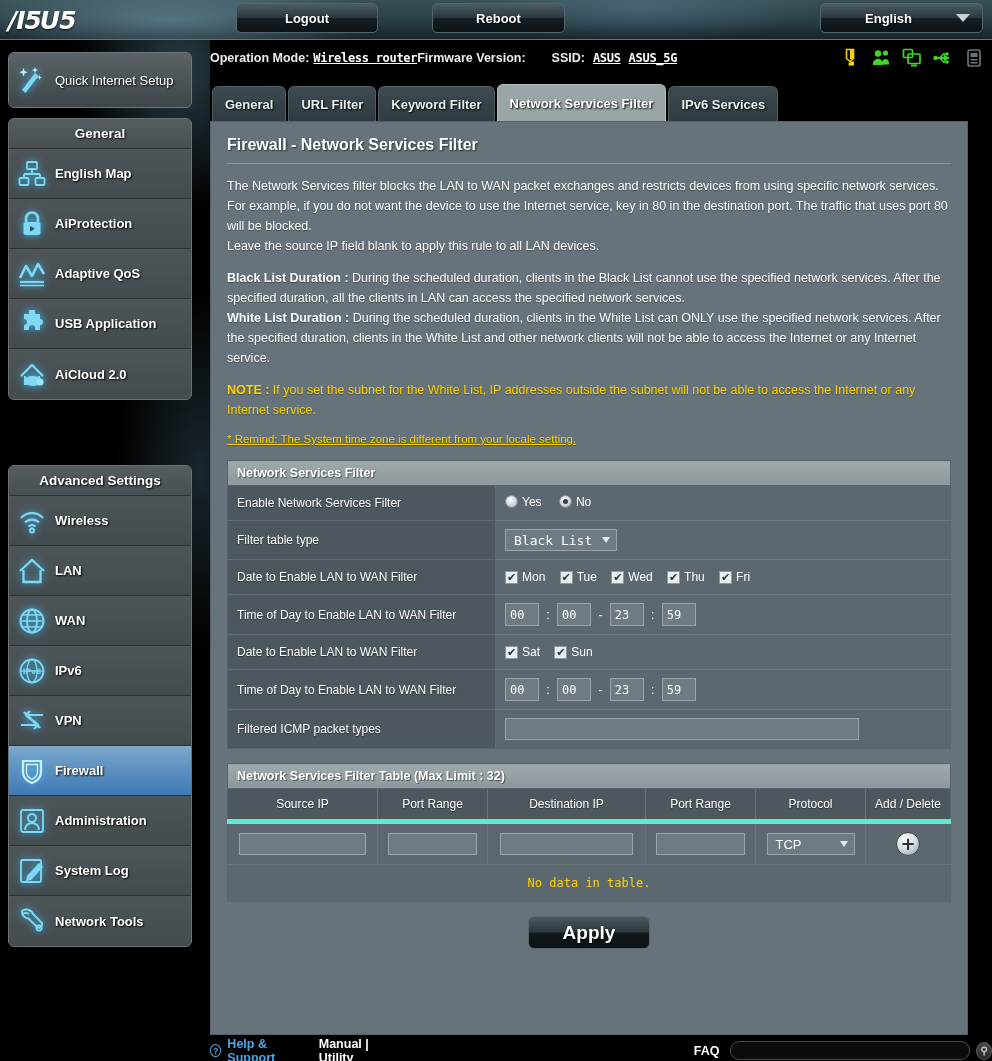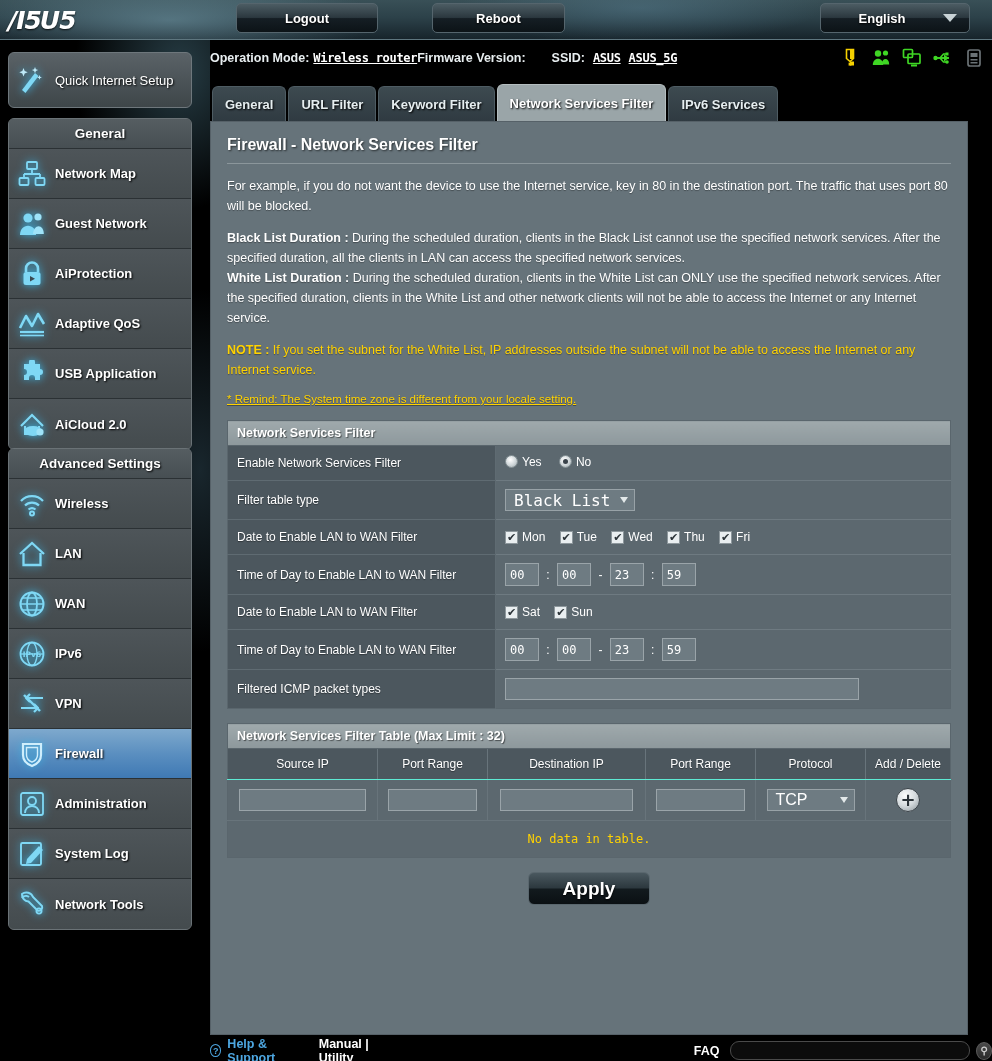--- a/index.html
+++ b/index.html
@@ -33,21 +33,21 @@
     position: absolute; top: 3px; height: 30px;
     background: linear-gradient(180deg,#4c5c63 0%,#2b383f 48%,#151e24 52%,#0c1317 100%);
     border: 1px solid #55656d; border-radius: 5px;
     color: #fff; font-weight: bold; font-size: 13px;
     display: flex; align-items: center; justify-content: center;
     text-shadow: 0 1px 2px #000; cursor: pointer;
   }
   #btn-logout { left: 236px; width: 142px; }
   #btn-reboot { left: 388px; width: 133px; margin-left: 44px; }
   #btn-lang {
-    left: 820px; width: 150px;
+    left: 820px; width: 163px;
     justify-content: space-between; padding: 0 12px 0 0;
   }
   #btn-lang .lang-text { flex:1; text-align:center; }
   .caret-white {
     width:0; height:0; border-left:7px solid transparent;
     border-right:7px solid transparent; border-top:8px solid #c9d3d6;
   }
 
   
   #infobar {
@@ -207,21 +207,21 @@
   .radio.sel::after {
     content:''; position:absolute; left:3px; top:3px;
     width:5px; height:5px; border-radius:50%; background:#39424a;
   }
   .radio-lbl { margin-left: 4px; font-size: 12px; color: #fff; }
 
   .sel-box {
     display: inline-flex; align-items: center; justify-content: space-between;
     height: 22px; padding: 0 6px 0 8px;
     background: #6e7b82; border: 1px solid #98a2a7;
-    font-family: "DejaVu Sans Mono", monospace; font-size: 16px; color: #fff;
+    font-family: "DejaVu Sans Mono", monospace; font-size: 13px; color: #fff;
     cursor: pointer; gap: 10px;
   }
   .caret-sm {
     width:0;height:0;border-left:4px solid transparent;
     border-right:4px solid transparent;border-top:6px solid #e3e9ea;
   }
 
   .cb-wrap { display: inline-flex; align-items: center; margin-right: 11px; }
   .cb {
     width: 13px; height: 13px; background: #e9eef0; border: 1px solid #8d979c;
@@ -254,21 +254,21 @@
   }
   .dtable .sect-head td {
     background: linear-gradient(180deg,#9fa9ac 0%,#8d989c 100%);
     color: #fff; font-size: 12.5px; font-weight: bold;
     padding: 5px 9px; text-shadow: 1px 1px 1px rgba(0,0,0,.5);
     border-bottom: 1px solid #5a666d;
   }
   .dtable th {
     background: #4c575e; color: #fff; font-size: 12px; font-weight: normal;
     padding: 8px 4px; border-right: 1px solid #68747b;
-    border-bottom: 1px solid #5eead4;
+    border-bottom: 5px solid #5eead4;
     text-shadow: 0 1px 1px rgba(0,0,0,.4);
   }
   .dtable th:last-child { border-right: none; }
   .dtable td.cell {
     background: #5c686f; padding: 8px 6px; text-align: center;
     border-right: 1px solid #68747b; border-bottom: 1px solid #68747b;
   }
   .dtable td.cell:last-child { border-right: none; }
   .cell-input {
     background: #6e7b82; border: 1px solid #9aa4a9; color:#fff;
@@ -418,34 +418,23 @@
 
     <div class="navitem">
       <span class="ico">
           <svg width="28" height="28" viewBox="0 0 28 28">
             <rect x="9" y="2" width="10" height="7" rx="1" fill="none" stroke="#7fd8f5" stroke-width="1.8"></rect>
             <path d="M14 9 v5 M6 14 h16 M6 14 v4 M22 14 v4" stroke="#7fd8f5" stroke-width="1.8" fill="none"></path>
             <rect x="1.5" y="18" width="9" height="7" rx="1" fill="none" stroke="#7fd8f5" stroke-width="1.8"></rect>
             <rect x="17.5" y="18" width="9" height="7" rx="1" fill="none" stroke="#7fd8f5" stroke-width="1.8"></rect>
           </svg>
         </span>
-      <span class="lbl">Network Map</span>
-    </div>
-
-    <div class="navitem">
-      <span class="ico">
-          <svg width="28" height="28" viewBox="0 0 28 28">
-            <circle cx="10" cy="8" r="4.6" fill="#7fd8f5"></circle>
-            <path d="M2 25 c0-5.6 3.5-9.2 8-9.2 s8 3.6 8 9.2 z" fill="#7fd8f5"></path>
-            <circle cx="20" cy="7" r="3.6" fill="#9fe3f8"></circle>
-            <path d="M15 24 c.4-5 2.8-7.8 5.6-7.8 s5.2 2.8 5.2 7.8 z" fill="#9fe3f8"></path>
-          </svg>
-        </span>
-      <span class="lbl">Guest Network</span>
-    </div>
+      <span class="lbl">English Map</span>
+    </div>
+
 
     <div class="navitem">
       <span class="ico">
           <svg width="28" height="28" viewBox="0 0 28 28">
             <path d="M8 12 v-3.5 a6 6 0 0 1 12 0 V12" fill="none" stroke="#7fd8f5" stroke-width="2.6"></path>
             <rect x="5.5" y="12" width="17" height="13" rx="2.5" fill="#7fd8f5"></rect>
             <path d="M12 16 l5 2.8 l-5 2.8 z" fill="#3a4a52"></path>
           </svg>
         </span>
       <span class="lbl">AiProtection</span>
@@ -477,21 +466,21 @@
             <path d="M3 16 L14 5 L25 16" fill="none" stroke="#7fd8f5" stroke-width="2.2"></path>
             <path d="M7 16 v8 h14 v-8" fill="none" stroke="#7fd8f5" stroke-width="2"></path>
             <ellipse cx="15" cy="21" rx="9" ry="5" fill="#7fd8f5"></ellipse>
             <circle cx="22" cy="22" r="3.6" fill="#9fe3f8"></circle>
           </svg>
         </span>
       <span class="lbl">AiCloud 2.0</span>
     </div>
   </div>
 
-  <div class="navgroup" style="top:408px">
+  <div class="navgroup" style="top:425px">
     <div class="navhead">Advanced Settings</div>
 
     <div class="navitem">
       <span class="ico">
           <svg width="28" height="28" viewBox="0 0 28 28">
             <path d="M3 11 a15 15 0 0 1 22 0" fill="none" stroke="#7fd8f5" stroke-width="2.2"></path>
             <path d="M7 15.5 a10 10 0 0 1 14 0" fill="none" stroke="#7fd8f5" stroke-width="2.2"></path>
             <path d="M10.5 19.5 a5.5 5.5 0 0 1 7 0" fill="none" stroke="#7fd8f5" stroke-width="2.2"></path>
             <circle cx="14" cy="23.5" r="2" fill="none" stroke="#7fd8f5" stroke-width="2"></circle>
           </svg>
@@ -594,21 +583,23 @@
   <div class="tab">Keyword Filter</div>
   <div class="tab active">Network Services Filter</div>
   <div class="tab">IPv6 Services</div>
 </div>
 
 <div id="content">
 
   <div id="page-title">Firewall - Network Services Filter</div>
 
   <div class="desc">
+    <div>The Network Services filter blocks the LAN to WAN packet exchanges and restricts devices from using specific network services.</div>
     <div>For example, if you do not want the device to use the Internet service, key in 80 in the destination port. The traffic that uses port 80 will be blocked.</div>
+    <div>Leave the source IP field blank to apply this rule to all LAN devices.</div>
     <div style="height:12px"></div>
     <div>
       <b>Black List Duration :</b><span> During the scheduled duration, clients in the Black List cannot use the specified network services. After the specified duration, all the clients in LAN can access the specified network services.</span>
     </div>
     <div>
       <b>White List Duration :</b><span> During the scheduled duration, clients in the White List can ONLY use the specified network services. After the specified duration, clients in the White List and other network clients will not be able to access the Internet or any Internet service.</span>
     </div>
     <div style="height:12px"></div>
     <div class="note">
       <b>NOTE :</b><span> If you set the subnet for the White List, IP addresses outside the subnet will not be able to access the Internet or any Internet service.</span>

